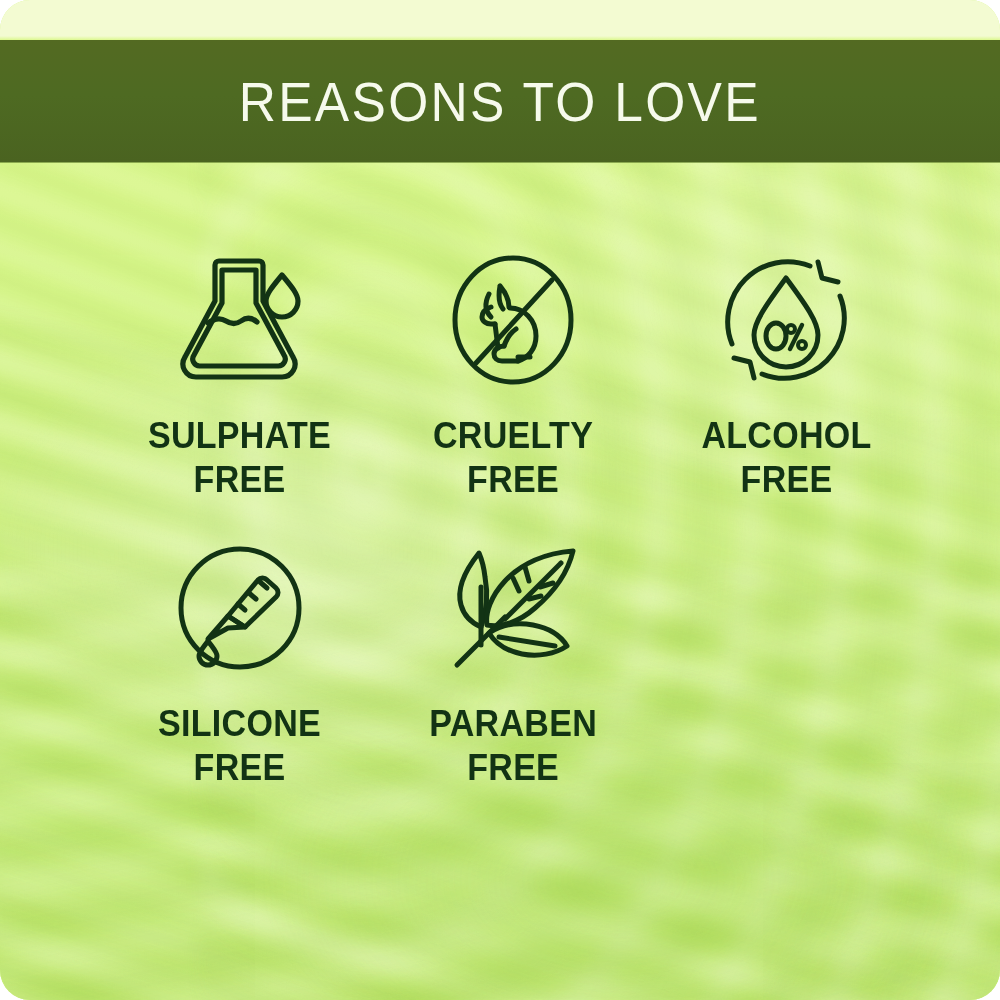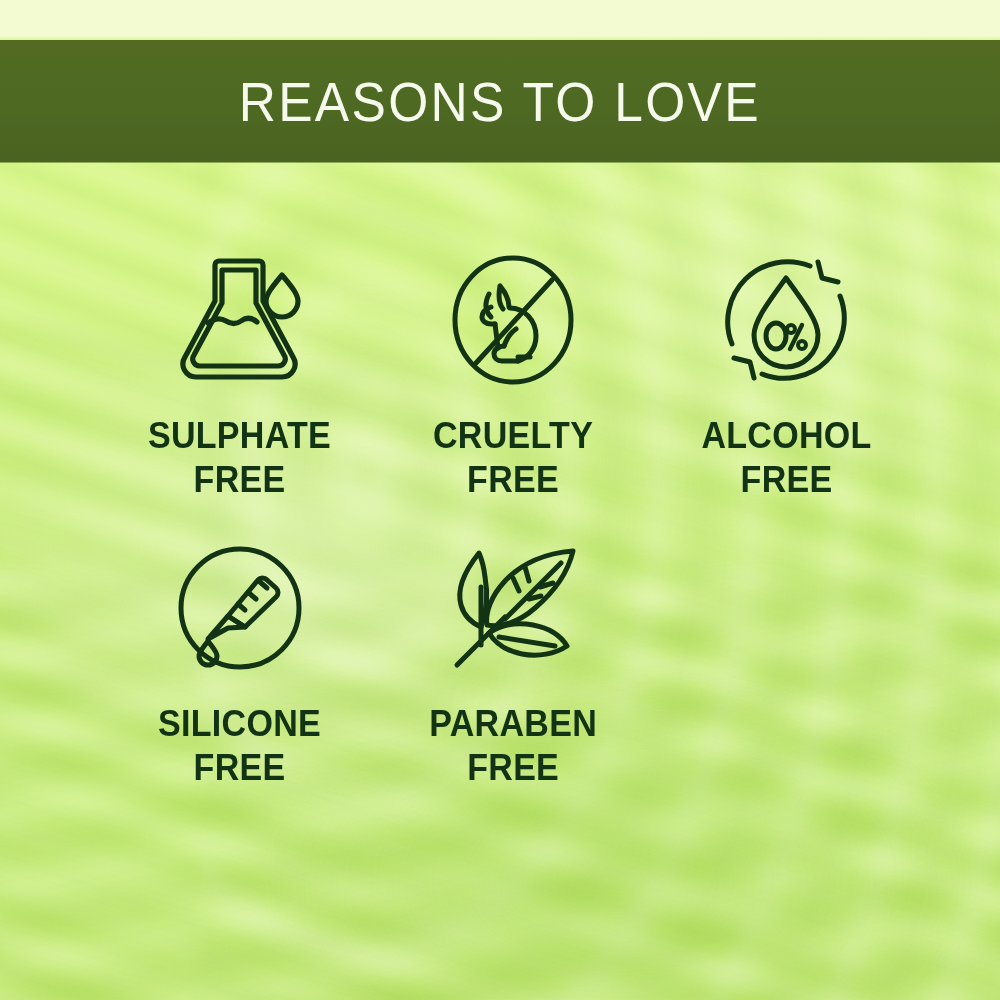--- a/index.html
+++ b/index.html
@@ -10,20 +10,21 @@
     overflow: hidden;
     font-family: "Liberation Sans", sans-serif;
   }
 
   #page {
     position: relative;
     width: 1000px;
     height: 1000px;
     background: #d6f589;
     overflow: hidden;
+    border-radius: 30px;
   }
 
   
   .bg-base {
     position: absolute;
     inset: 0;
     background:
       linear-gradient(180deg,
         #f3fbd2 0px, #f3fbd2 36px,
         #dcf88f 40px,

